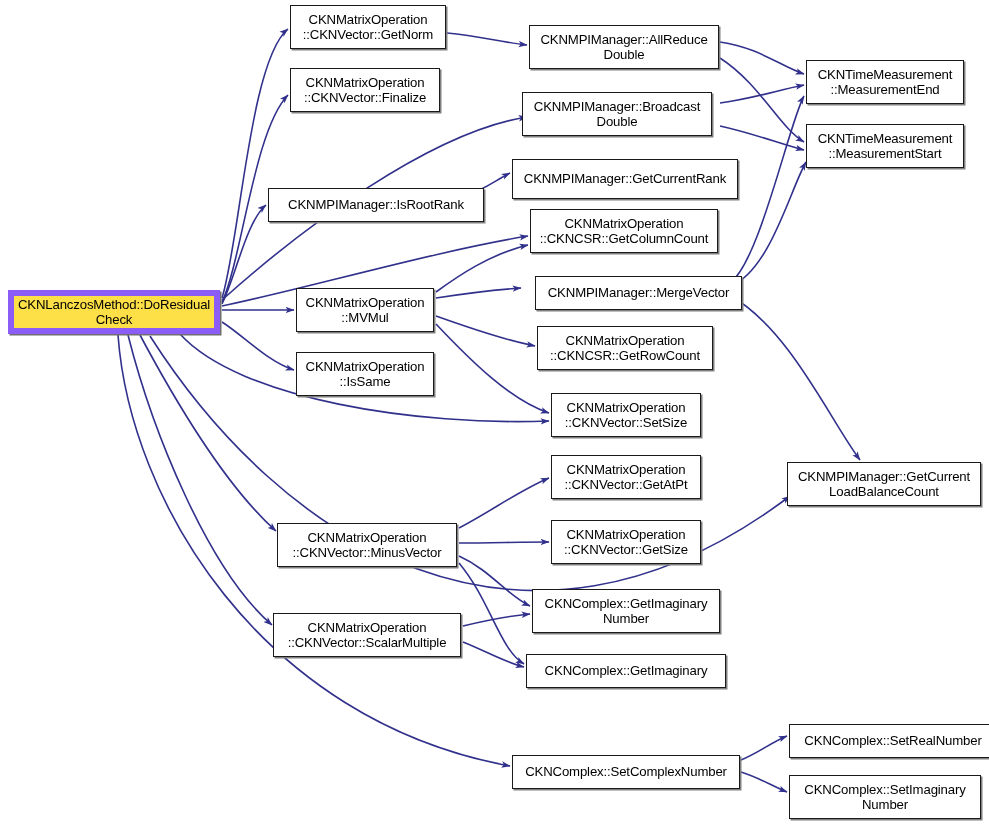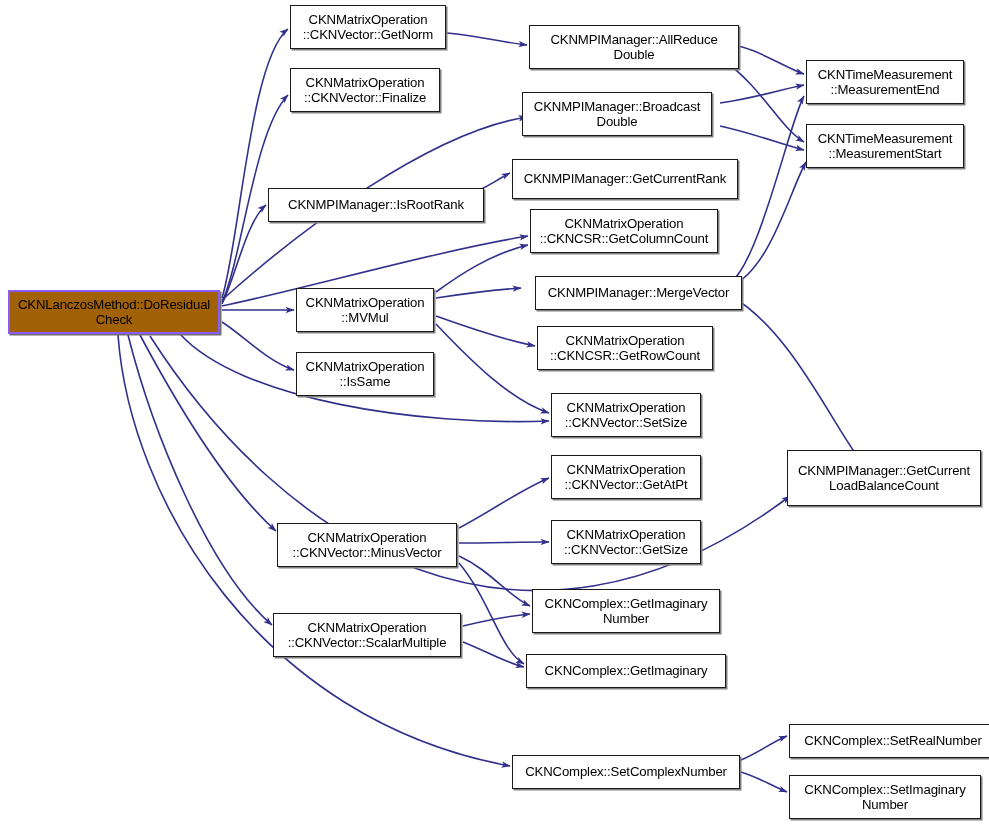--- a/index.html
+++ b/index.html
@@ -35,22 +35,22 @@
     justify-content: center;
     text-align: center;
     color: #000000;
     font-size: 13.2px;
     line-height: 15.5px;
     letter-spacing: -0.15px;
     white-space: pre-line;
     padding: 16px 4px;
   }
   .node.root {
-    background: #a16207;
-    border: 2px solid #8b5cf6;
+    background: #fde047;
+    border: 6px solid #8b5cf6;
     box-shadow: 1.5px 1.5px 0 0 #6e6e6e;
   }
 </style>
 </head>
 <body>
 
 <div id="graph">
   <svg id="edge-layer" viewBox="0 0 989 824" xmlns="http://www.w3.org/2000/svg">
     <defs>
       <marker id="arrow" markerWidth="9" markerHeight="7" refX="8.4" refY="3.5" orient="auto" markerUnits="userSpaceOnUse">
@@ -102,21 +102,21 @@
 ::CKNVector::Finalize</div>
       <div class="node" style="left: 268px; top: 188px; width: 216px; height: 26px;">CKNMPIManager::IsRootRank</div>
       <div class="node" style="left: 296px; top: 288px; width: 138px; height: 44px;">CKNMatrixOperation
 ::MVMul</div>
       <div class="node" style="left: 296px; top: 352px; width: 138px; height: 44px;">CKNMatrixOperation
 ::IsSame</div>
       <div class="node" style="left: 277px; top: 523px; width: 180px; height: 44px;">CKNMatrixOperation
 ::CKNVector::MinusVector</div>
       <div class="node" style="left: 273px; top: 613px; width: 188px; height: 44px;">CKNMatrixOperation
 ::CKNVector::ScalarMultiple</div>
-      <div class="node" style="left: 529px; top: 25px; width: 210px; height: 44px;">CKNMPIManager::AllReduce
+      <div class="node" style="left: 529px; top: 25px; width: 190px; height: 44px;">CKNMPIManager::AllReduce
 Double</div>
       <div class="node" style="left: 522px; top: 92px; width: 190px; height: 44px;">CKNMPIManager::Broadcast
 Double</div>
       <div class="node" style="left: 512px; top: 159px; width: 226px; height: 40px;">CKNMPIManager::GetCurrentRank</div>
       <div class="node" style="left: 530px; top: 209px; width: 188px; height: 44px;">CKNMatrixOperation
 ::CKNCSR::GetColumnCount</div>
       <div class="node" style="left: 523px; top: 276px; width: 207px; height: 26px; margin-left: 12px;">CKNMPIManager::MergeVector</div>
       <div class="node" style="left: 537px; top: 326px; width: 176px; height: 44px;">CKNMatrixOperation
 ::CKNCSR::GetRowCount</div>
       <div class="node" style="left: 551px; top: 393px; width: 150px; height: 44px;">CKNMatrixOperation
@@ -126,19 +126,19 @@
       <div class="node" style="left: 551px; top: 520px; width: 150px; height: 44px;">CKNMatrixOperation
 ::CKNVector::GetSize</div>
       <div class="node" style="left: 532px; top: 589px; width: 188px; height: 44px;">CKNComplex::GetImaginary
 Number</div>
       <div class="node" style="left: 526px; top: 654px; width: 200px; height: 26px;">CKNComplex::GetImaginary</div>
       <div class="node" style="left: 512px; top: 755px; width: 228px; height: 18px;">CKNComplex::SetComplexNumber</div>
       <div class="node" style="left: 806px; top: 60px; width: 158px; height: 44px;">CKNTimeMeasurement
 ::MeasurementEnd</div>
       <div class="node" style="left: 806px; top: 124px; width: 158px; height: 44px;">CKNTimeMeasurement
 ::MeasurementStart</div>
-      <div class="node" style="left: 787px; top: 450px; width: 194px; height: 56px;">CKNMPIManager::GetCurrent
+      <div class="node" style="left: 787px; top: 462px; width: 194px; height: 44px;">CKNMPIManager::GetCurrent
 LoadBalanceCount</div>
       <div class="node" style="left: 789px; top: 724px; width: 208px; height: 26px;">CKNComplex::SetRealNumber</div>
       <div class="node" style="left: 789px; top: 775px; width: 192px; height: 44px; text-align: center;">CKNComplex::SetImaginary
 Number</div>
     </div>
 </div>
 
 </body></html>

